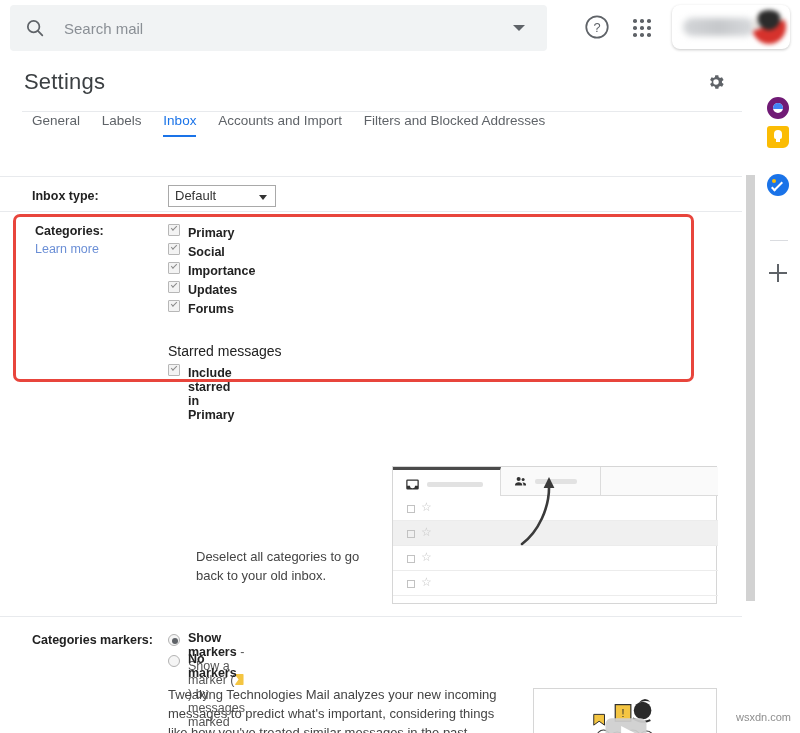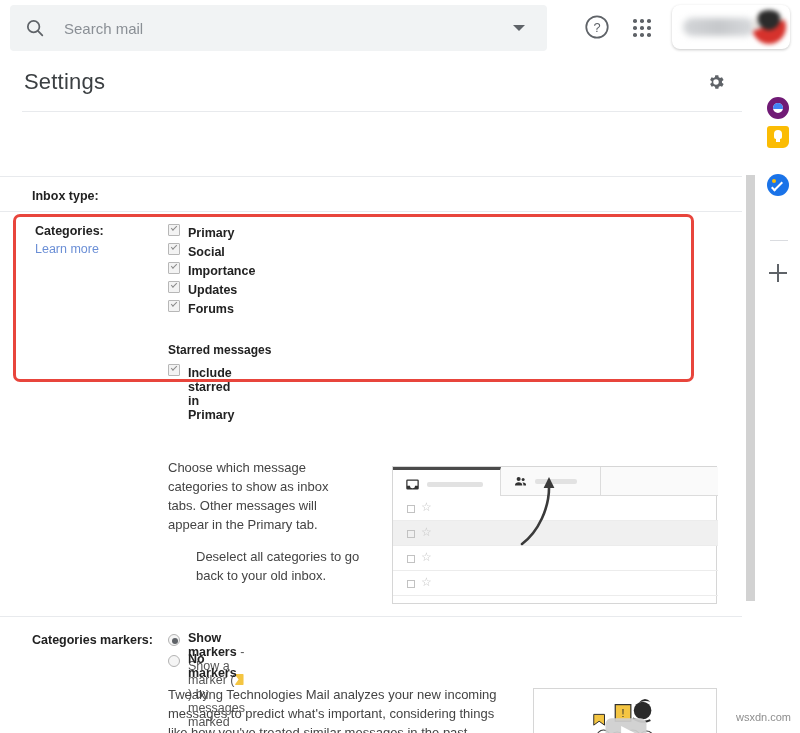--- a/index.html
+++ b/index.html
@@ -104,21 +104,21 @@
   .learn-side { position:absolute; left:35px; top:187px; font-size:12.5px; color:#6b8fd6; cursor:pointer;}
 
   .ck-list { position:absolute; left:168px; top:167px; }
   .ck-item { position:relative; height:19px; font-size:12.5px; font-weight:bold; color:#222; cursor:pointer;}
   .ck-box { position:absolute; left:0; top:2px; width:12px; height:12px;
             border:1px solid #b7b7b7; background:#f3f3f3; border-radius:1px;}
   .ck-box .tick { position:absolute; left:2px; top:1px; width:6px; height:3px;
             border-left:1.6px solid #8a8a8a; border-bottom:1.6px solid #8a8a8a; transform:rotate(-45deg);}
   .ck-txt { position:absolute; left:20px; top:4px; }
 
-  .starred-hd { position:absolute; left:168px; top:288px; font-size:12px; font-weight:bold; color:#222;}
+  .starred-hd { position:absolute; left:168px; top:288px; font-size:14px; font-weight:normal; color:#222;}
   .starred-ck { position:absolute; left:168px; top:307px; height:19px; font-size:12.5px; font-weight:bold; color:#222; cursor:pointer;}
 
   
   .desc { position:absolute; left:168px; top:403px; width:185px; font-size:13px; color:#444; line-height:19px;}
   .desc.p2 { top:492px;margin-left:28px; }
 
   .preview { position:absolute; left:392px; top:411px; width:325px; height:138px; border:1px solid #d6d6d6; background:#fff;}
   .pv-tabs { position:absolute; left:0; top:0; width:325px; height:29px; }
   .pv-tab { position:absolute; top:0; height:29px; border-right:1px solid #dcdcdc; }
   .pv-tab.t1 { left:0; width:108px; border-top:3px solid #4a4a4a; background:#fff;}
@@ -209,23 +209,34 @@
   </div>
 
   <div class="pane">
 
     <div class="pg-title">Settings</div>
     <svg class="gear-btn" viewBox="0 0 24 24">
       <path fill="#5f6368" d="M19.1 12.9c0-.3.1-.6.1-.9s0-.6-.1-.9l2-1.5-1.9-3.3-2.4 1a7 7 0 0 0-1.6-.9l-.4-2.5h-3.7l-.4 2.5c-.6.2-1.1.5-1.6.9l-2.4-1L4.9 9.6l2 1.5c0 .3-.1.6-.1.9s0 .6.1.9l-2 1.5 1.9 3.3 2.4-1c.5.4 1 .7 1.6.9l.4 2.5h3.7l.4-2.5c.6-.2 1.1-.5 1.6-.9l2.4 1 1.9-3.3-2.1-1.5zM12 15.3A3.3 3.3 0 1 1 12 8.7a3.3 3.3 0 0 1 0 6.6z"></path>
     </svg>
     <div class="hdr-rule"></div>
 
+    <div class="tabsrow r1">
+      <span class="tab">General</span>
+      <span class="tab">Labels</span>
+      <span class="tab active">Inbox</span>
+      <span class="tab">Accounts and Import</span>
+      <span class="tab">Filters and Blocked Addresses</span>
+    </div>
     <div class="tabs-rule"></div>
 
     <div class="row-label ib-label">Inbox type:</div>
+    <div class="sel">
+      <span>Default</span>
+      <span class="cv"></span>
+    </div>
     <div class="sect-rule" style="left:0px;top:156px;"></div>
 
     <div class="row-label cat-label">Categories:</div>
     <div class="learn-side">Learn more</div>
 
     <div class="ck-list">
       <div class="ck-item">
         <span class="ck-box">
             <span class="tick"></span>
           </span>
@@ -260,21 +271,20 @@
     <div class="starred-hd">Starred messages</div>
     <div class="starred-ck">
       <span class="ck-box">
           <span class="tick"></span>
         </span>
       <span class="ck-txt">Include starred in Primary</span>
     </div>
 
     <div class="redbox"></div>
 
-    <div class="desc">Choose which message categories to show as inbox tabs. Other messages will appear in the Primary tab.</div>
     <div class="desc p2">Deselect all categories to go back to your old inbox.</div>
 
     <div class="preview">
       <div class="pv-tabs">
         <div class="pv-tab t1">
           <svg style="position:absolute;left:12px;top:7px;width:15px;height:15px" viewBox="0 0 24 24">
             <path fill="#333" d="M20 4H4a2 2 0 0 0-2 2v12a2 2 0 0 0 2 2h16a2 2 0 0 0 2-2V6a2 2 0 0 0-2-2zm0 10h-4a4 4 0 0 1-8 0H4V6h16v8z"></path>
           </svg>
           <div class="pv-ph" style="left:34px;top:12px;width:56px;"></div>
         </div>

